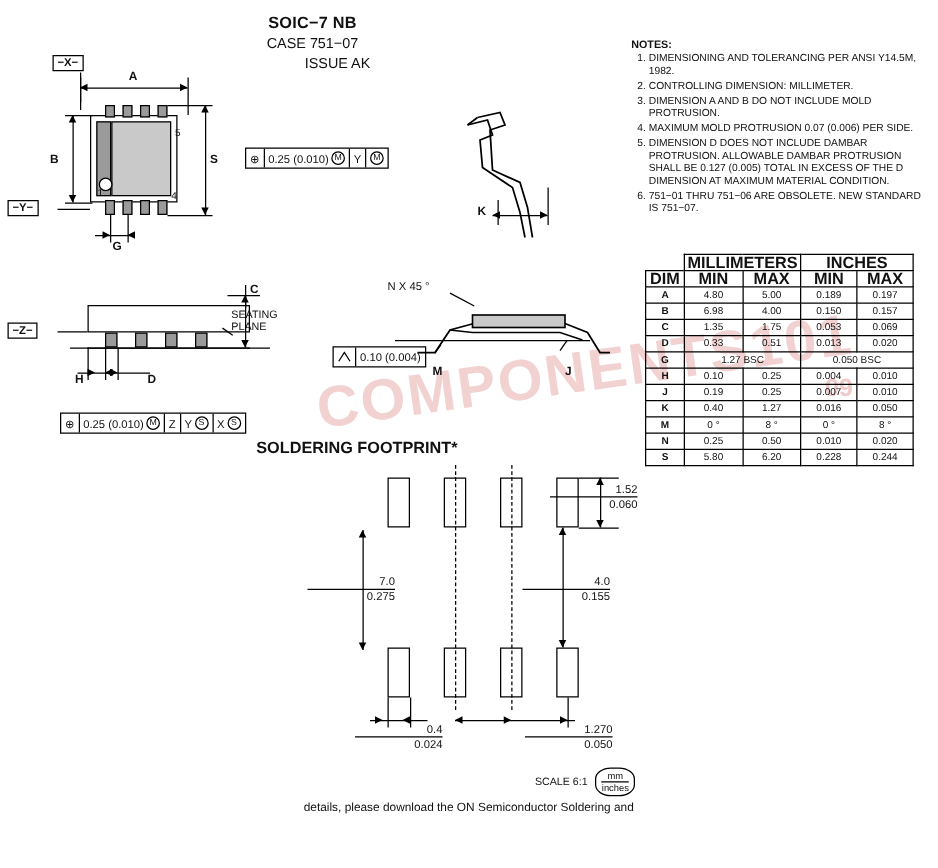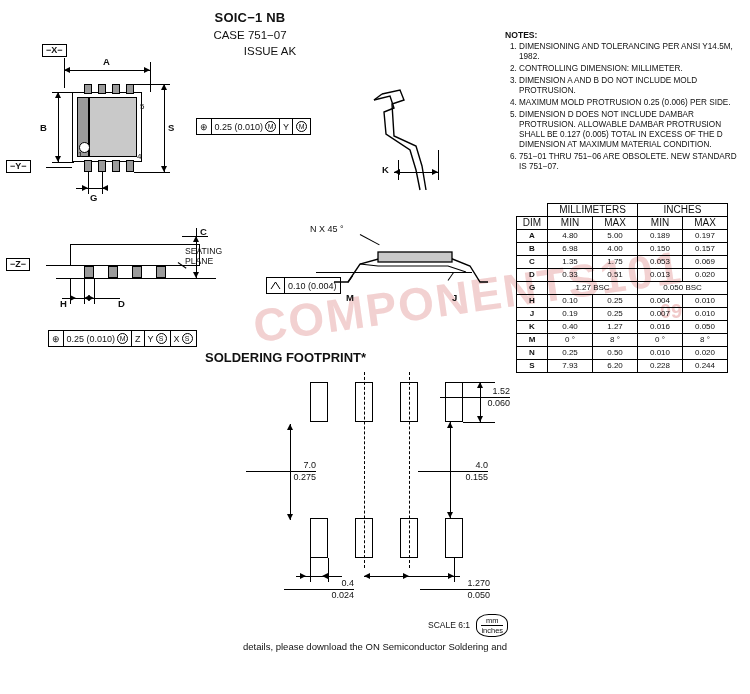--- a/index.html
+++ b/index.html
@@ -51,21 +51,21 @@
   .mcirc{display:inline-block;border:1px solid #000;border-radius:50%;
          width:9px;height:9px;line-height:9px;text-align:center;font-size:7px;margin-left:2px;}
   
   .notes{position:absolute;left:505px;top:30px;width:240px;}
   .notes h4{margin:0 0 2px 0;font-size:8.6px;font-weight:bold;}
   .notes ol{margin:0;padding-left:14px;}
   .notes li{font-size:8.2px;line-height:1.25;margin-bottom:1.5px;}
   
   table.dim{position:absolute;left:516px;top:203px;border-collapse:collapse;font-size:8px;}
   table.dim th,table.dim td{border:1px solid #000;padding:0px 2px;text-align:center;height:12px;line-height:12px;}
-  table.dim th{font-weight:normal;font-size:10px;}
+  table.dim th{font-weight:bold;font-size:13px;}
   table.dim td.dimname{font-weight:bold;width:26px;}
   table.dim td.span{font-weight:normal;}
   .col-w{width:40px;}
   
   .dimtxt{position:absolute;font-size:9px;text-align:right;line-height:11px;}
   .dimtxt .u{border-bottom:1px solid #000;display:block;padding-bottom:0px;}
   .footer{position:absolute;left:0;right:0;top:640px;text-align:center;font-size:9.5px;line-height:13px;}
   .scale{position:absolute;left:428px;top:614px;font-size:8.5px;}
   .frac{display:inline-block;text-align:center;font-size:7.5px;line-height:9px;vertical-align:middle;
         border:1px solid #000;border-radius:40%;padding:1px 4px;margin-left:4px;}
@@ -74,31 +74,31 @@
 </head>
 <body>
 
 <div class="pg">
 
   <div class="watermark">COMPONENTS101</div>
   <div class="wm2">09</div>
 
   <div class="content">
 
-  <div class="abs ttl" style="left:0;top:10px;width:500px;text-align:center;">SOIC−1 NB</div>
+  <div class="abs ttl" style="left:0;top:10px;width:500px;text-align:center;">SOIC−7 NB</div>
   <div class="abs sub" style="left:0;top:29px;width:500px;text-align:center;">CASE 751−07</div>
   <div class="abs sub" style="left:0;top:45px;width:500px;text-align:center;margin-left:20px;">ISSUE AK</div>
 
   <div class="notes">
     <h4>NOTES:</h4>
     <ol>
       <li>DIMENSIONING AND TOLERANCING PER ANSI Y14.5M, 1982.</li>
       <li>CONTROLLING DIMENSION: MILLIMETER.</li>
       <li>DIMENSION A AND B DO NOT INCLUDE MOLD PROTRUSION.</li>
-      <li>MAXIMUM MOLD PROTRUSION 0.25 (0.006) PER SIDE.</li>
+      <li>MAXIMUM MOLD PROTRUSION 0.07 (0.006) PER SIDE.</li>
       <li>DIMENSION D DOES NOT INCLUDE DAMBAR PROTRUSION. ALLOWABLE DAMBAR PROTRUSION SHALL BE 0.127 (0.005) TOTAL IN EXCESS OF THE D DIMENSION AT MAXIMUM MATERIAL CONDITION.</li>
       <li>751−01 THRU 751−06 ARE OBSOLETE. NEW STANDARD IS 751−07.</li>
     </ol>
   </div>
 
   <table class="dim">
     <tbody>
           <tr>
       <th style="border:none;"></th>
       <th colspan="2">MILLIMETERS</th>
@@ -174,21 +174,21 @@
     </tr>
     <tr>
       <td class="dimname">N</td>
       <td>0.25</td>
       <td>0.50</td>
       <td>0.010</td>
       <td>0.020</td>
     </tr>
     <tr>
       <td class="dimname">S</td>
-      <td>7.93</td>
+      <td>5.80</td>
       <td>6.20</td>
       <td>0.228</td>
       <td>0.244</td>
     </tr>
   </tbody>
       </table>
 
   <div class="datum" style="left:42px;top:44px;">−X−</div>
   <div class="vl" style="left:64px;top:58px;height:30px;"></div>
 

